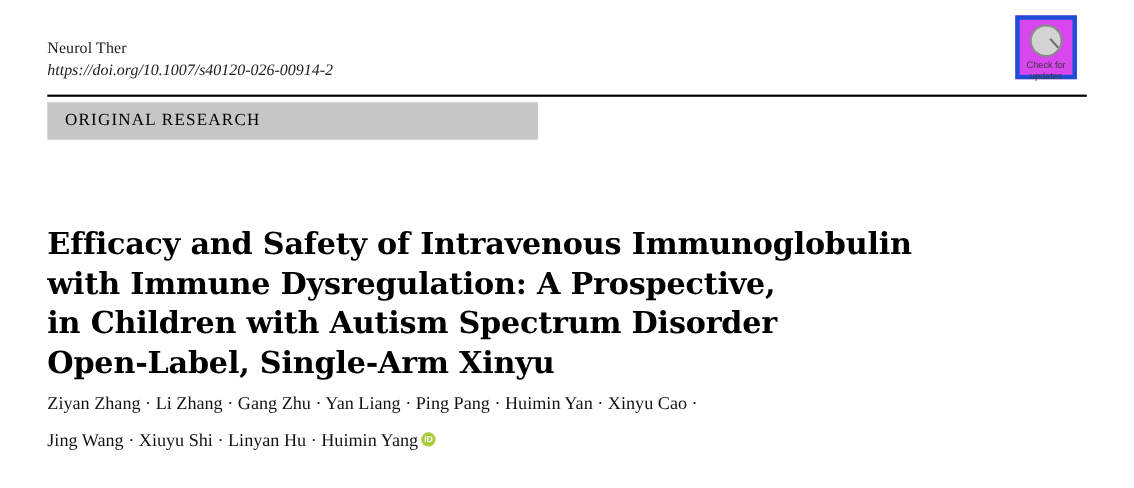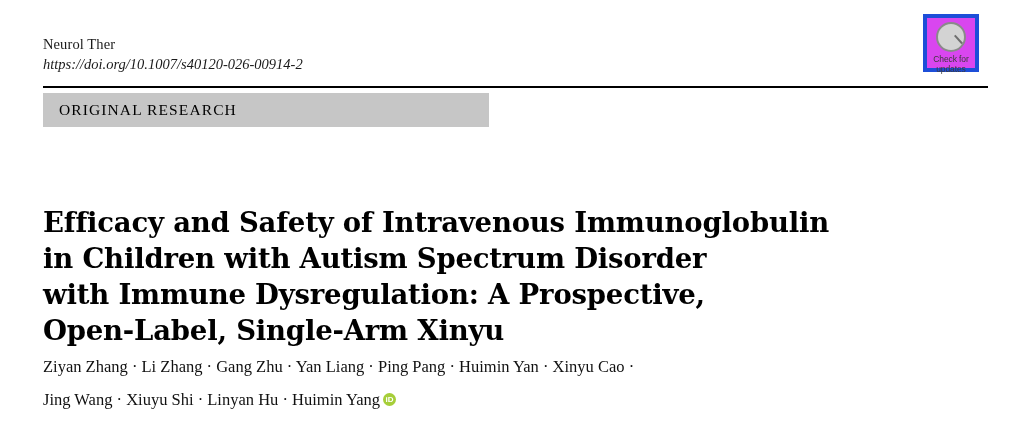--- a/index.html
+++ b/index.html
@@ -191,22 +191,22 @@
   </div>
 
   <div class="header-rule"></div>
 
   <div class="section-tag">
     <span class="section-tag-label">ORIGINAL RESEARCH</span>
   </div>
 
   <div class="article-title">
     <span class="tline">Efficacy and Safety of Intravenous Immunoglobulin</span>
+    <span class="tline">with Immune Dysregulation: A Prospective,</span>
     <span class="tline">in Children with Autism Spectrum Disorder</span>
-    <span class="tline">with Immune Dysregulation: A Prospective,</span>
     <span class="tline">Open-Label, Single-Arm Xinyu</span>
   </div>
 
   <div class="authors">
     <span class="aline">Ziyan Zhang · Li Zhang · Gang Zhu · Yan Liang · Ping Pang · Huimin Yan · Xinyu Cao ·</span>
     <span class="aline"><span>Jing Wang · Xiuyu Shi · Linyan Hu · Huimin Yang</span><span class="orcid"></span></span>
   </div>
 
 </div>
 

